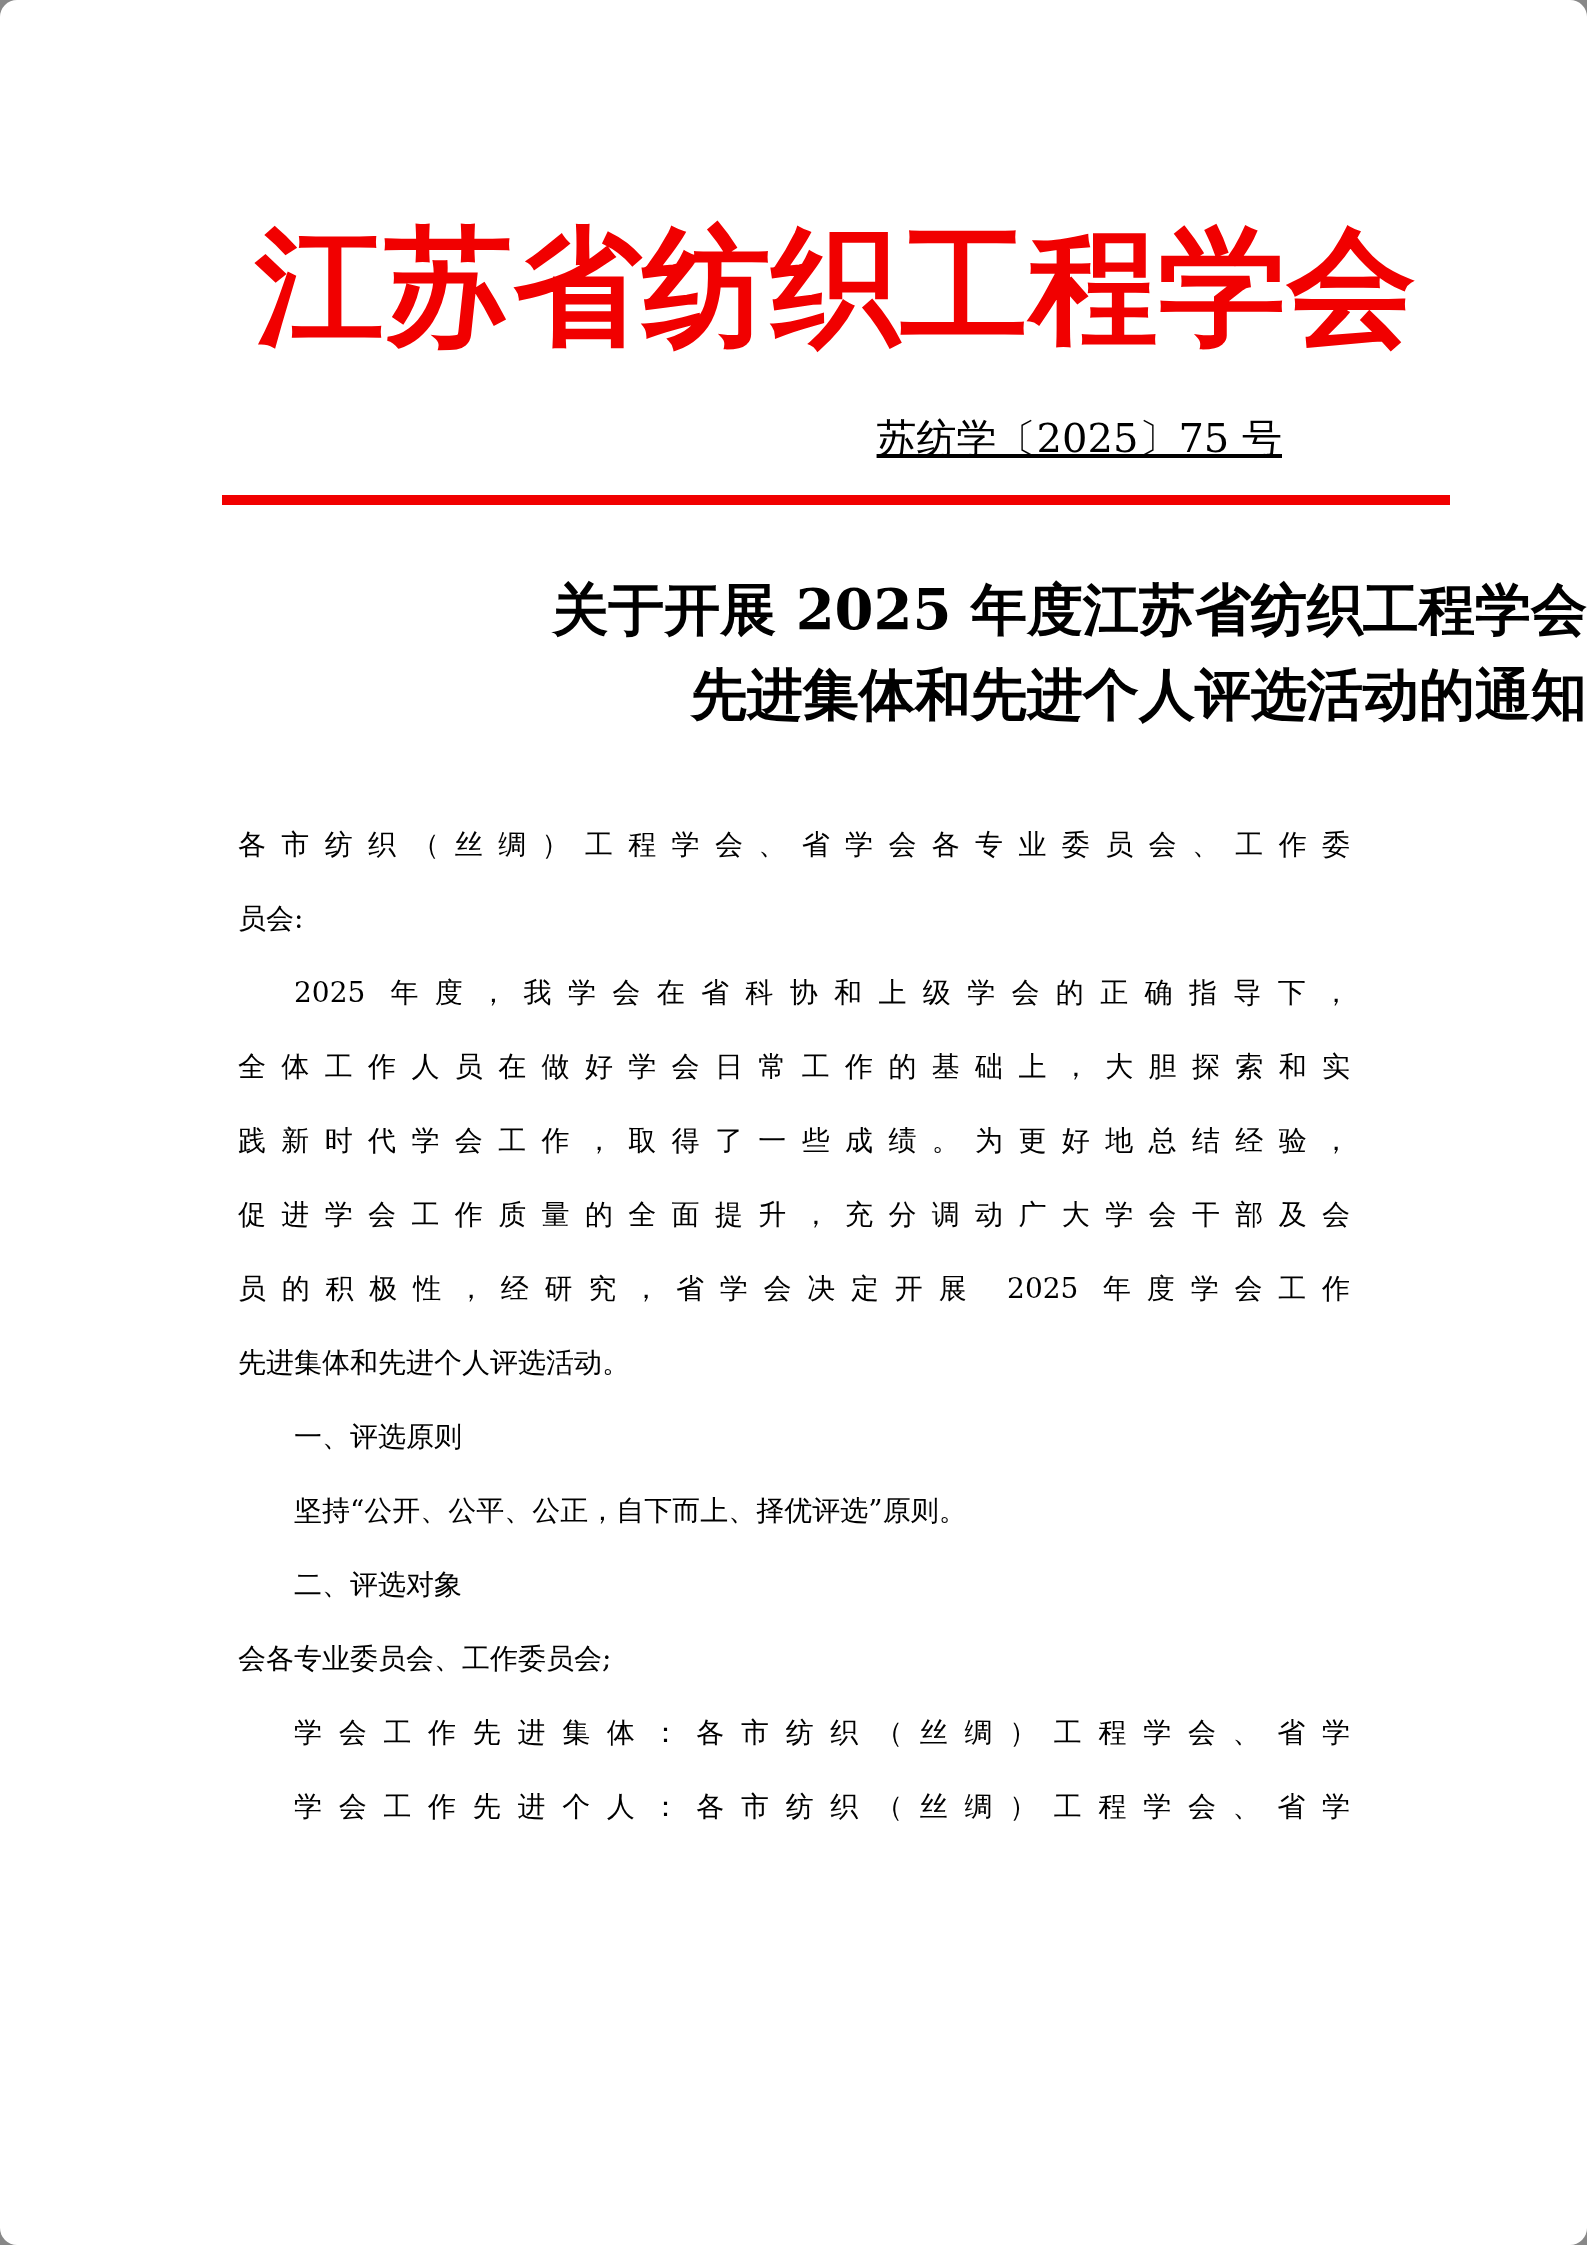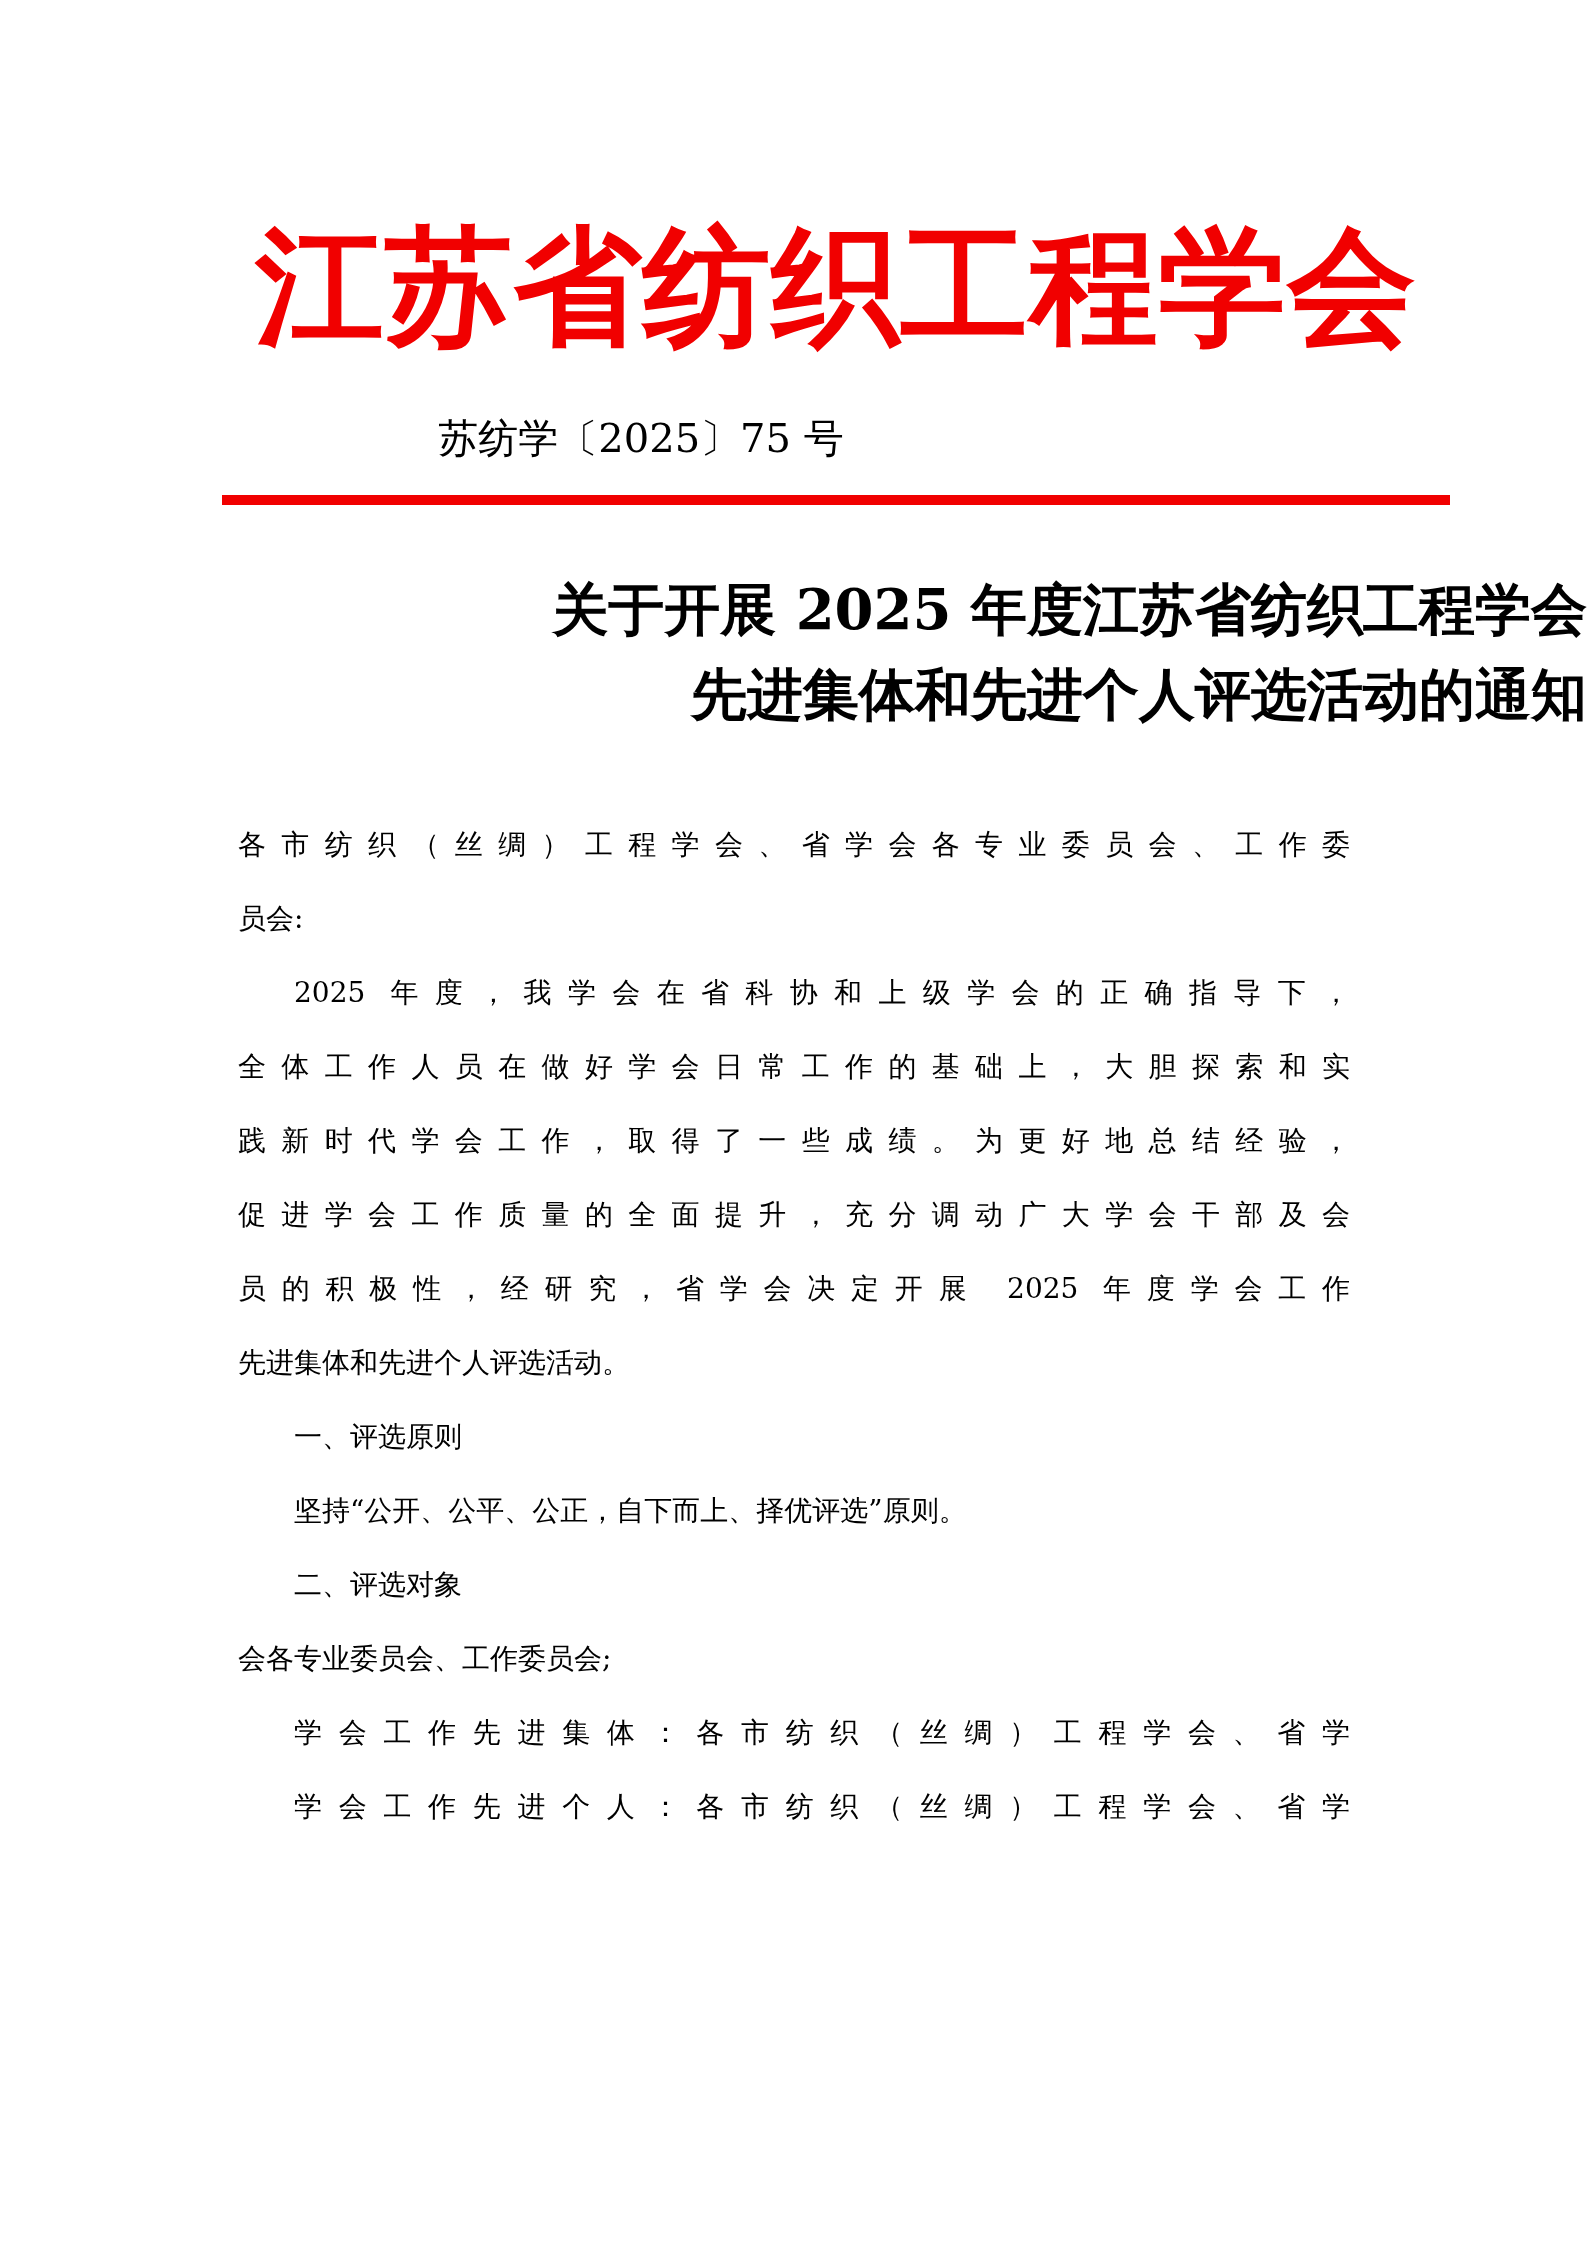--- a/index.html
+++ b/index.html
@@ -5,20 +5,21 @@
   html, body { margin: 0; padding: 0; background: #888; }
   .page {
     position: relative;
     width: 1587px;
     height: 2245px;
     margin: 0 auto;
     background: #ffffff;
     overflow: hidden;
     font-family: "DejaVu Serif", "Liberation Serif", serif;
     color: #000000;
+    border-radius: 17px;
   }
   .letterhead {
     position: absolute;
     left: 222px;
     top: 216px;
     width: 1228px;
     height: 140px;
     line-height: 140px;
     text-align: center;
     font-size: 128px;
@@ -27,24 +28,25 @@
     letter-spacing: 1px;
     white-space: nowrap;
   }
   .doc-number {
     position: absolute;
     left: 0;
     top: 416px;
     width: 1282px;
     height: 44px;
     line-height: 44px;
-    text-align: center;
+    text-align: right;
     font-size: 40px;
     font-weight: normal;
     white-space: nowrap;
+    text-decoration: underline;
   }
   .red-rule {
     position: absolute;
     left: 222px;
     top: 495px;
     width: 1228px;
     height: 10px;
     background: #f10000;
   }
   .doc-title {

